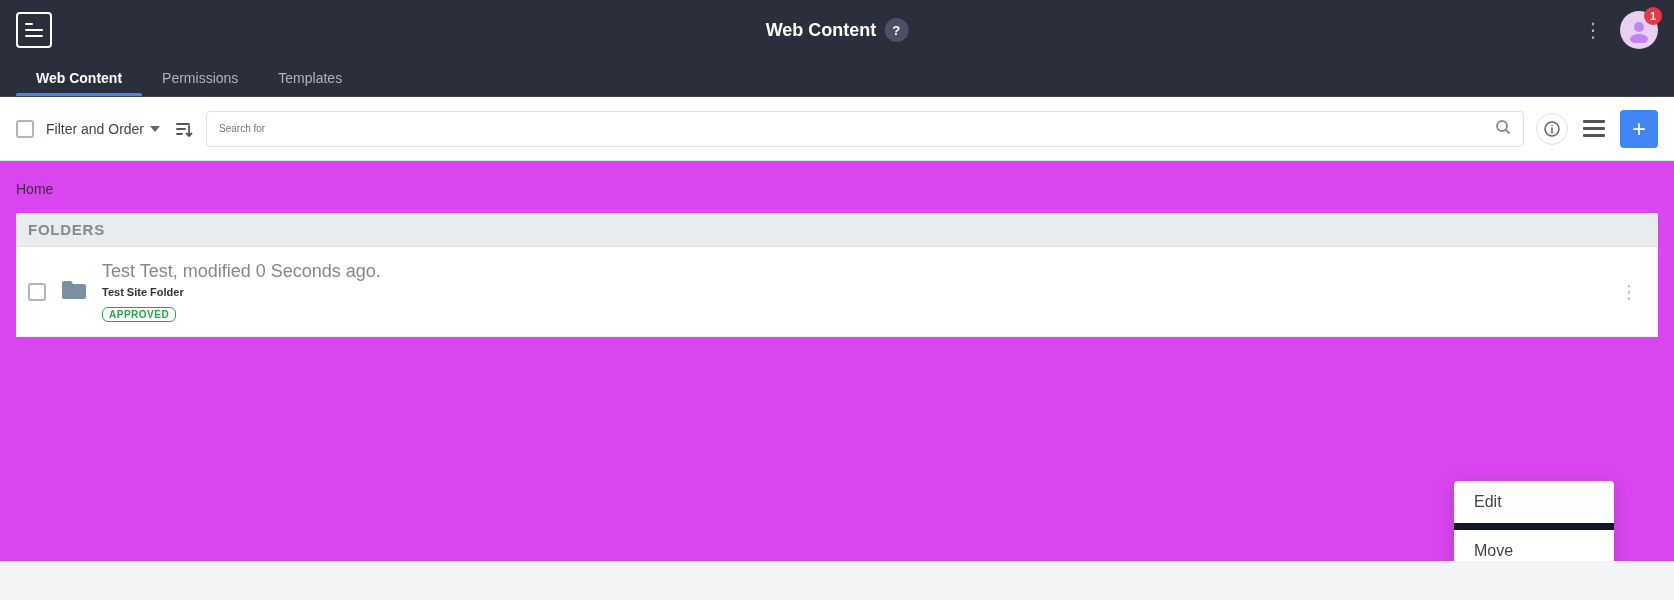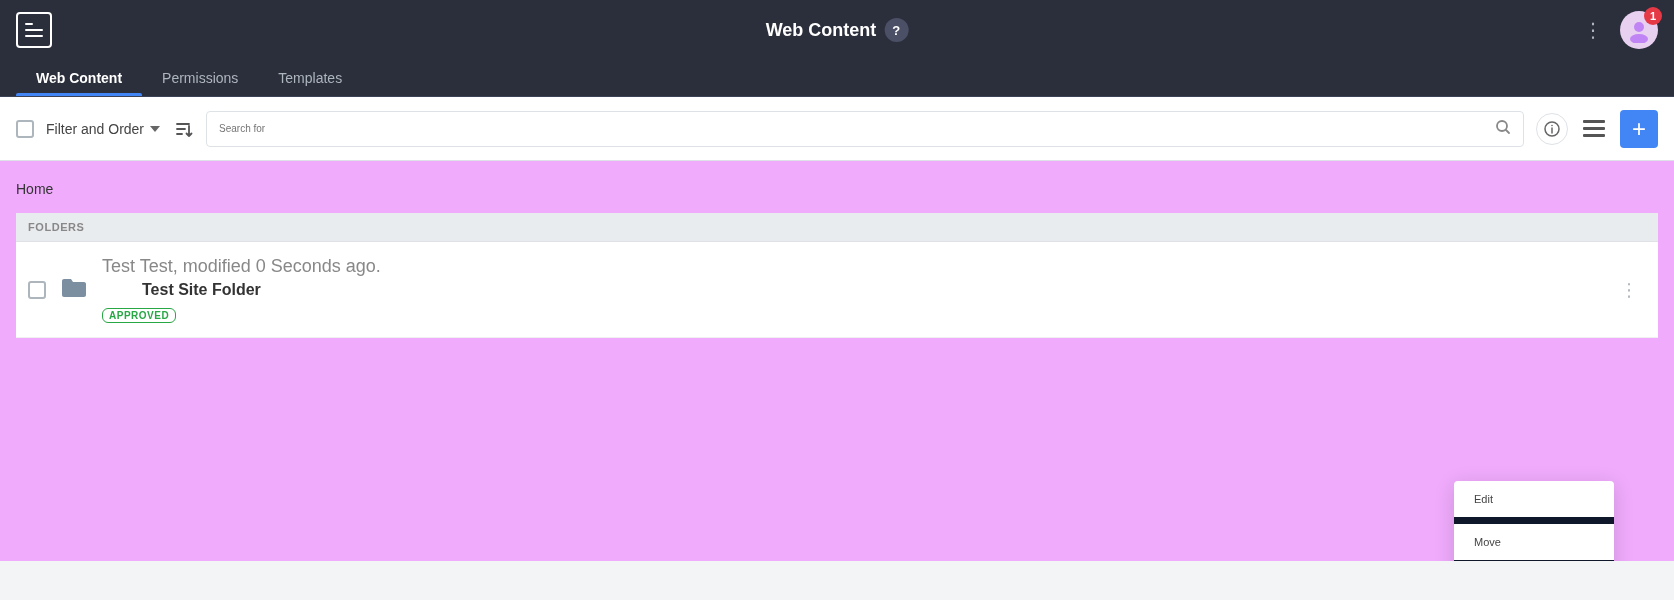--- a/index.html
+++ b/index.html
@@ -161,32 +161,32 @@
       border-radius: 4px;
       display: flex; align-items: center; justify-content: center;
       color: white; font-size: 24px; font-weight: 300;
       cursor: pointer; flex-shrink: 0;
       border: none;
     }
 
     
     .main-content {
       padding: 20px 16px 0;
-      background: #f0abfc;
+      background: #d946ef;
       min-height: 400px;
       position: relative;
     }
     .breadcrumb {
       font-size: 14px; color: #333;
       margin-bottom: 16px;
     }
 
     
     .section-label {
-      font-size: 11px; font-weight: 600;
+      font-size: 15px; font-weight: 600;
       color: #888; letter-spacing: 0.05em;
       padding: 8px 12px;
       background: #e9ecef;
       border-bottom: 1px solid #dee2e6;
     }
     .folder-list { background: white; }
     .folder-item {
       display: flex; align-items: center;
       padding: 14px 12px;
       border-bottom: 1px solid #f0f0f0;
@@ -199,21 +199,21 @@
       cursor: pointer;
       flex-shrink: 0;
       margin-right: 14px;
     }
     .folder-icon {
       color: #7b8fa0; font-size: 22px;
       margin-right: 14px; flex-shrink: 0;
     }
     .folder-info { flex: 1; }
     .folder-meta { font-size: 18px; color: #888; margin-bottom: 4px; }
-    .folder-name { font-size: 16px; font-weight: 700; color: #333; margin-bottom: 6px; margin-left: 40px; }
+    .folder-name { font-size: 11px; font-weight: 700; color: #333; margin-bottom: 6px; }
     .status-badge {
       display: inline-block;
       border: 1px solid #28a745;
       color: #28a745;
       font-size: 10px;
       font-weight: 700;
       padding: 1px 6px;
       border-radius: 6px;
       letter-spacing: 0.05em;
     }
@@ -230,21 +230,21 @@
       top: 320px;
       background: white;
       border-radius: 4px;
       box-shadow: 0 4px 20px rgba(0,0,0,0.15);
       min-width: 160px;
       z-index: 100;
       overflow: hidden;
     }
     .context-menu-item {
       padding: 12px 20px;
-      font-size: 11px;
+      font-size: 16px;
       color: #444;
       cursor: pointer;
     }
     .context-menu-item.highlighted {
       outline: 2px solid #e6c84a;
       outline-offset: -2px;
     }
 
     
     .context-menu-item + .context-menu-item {

